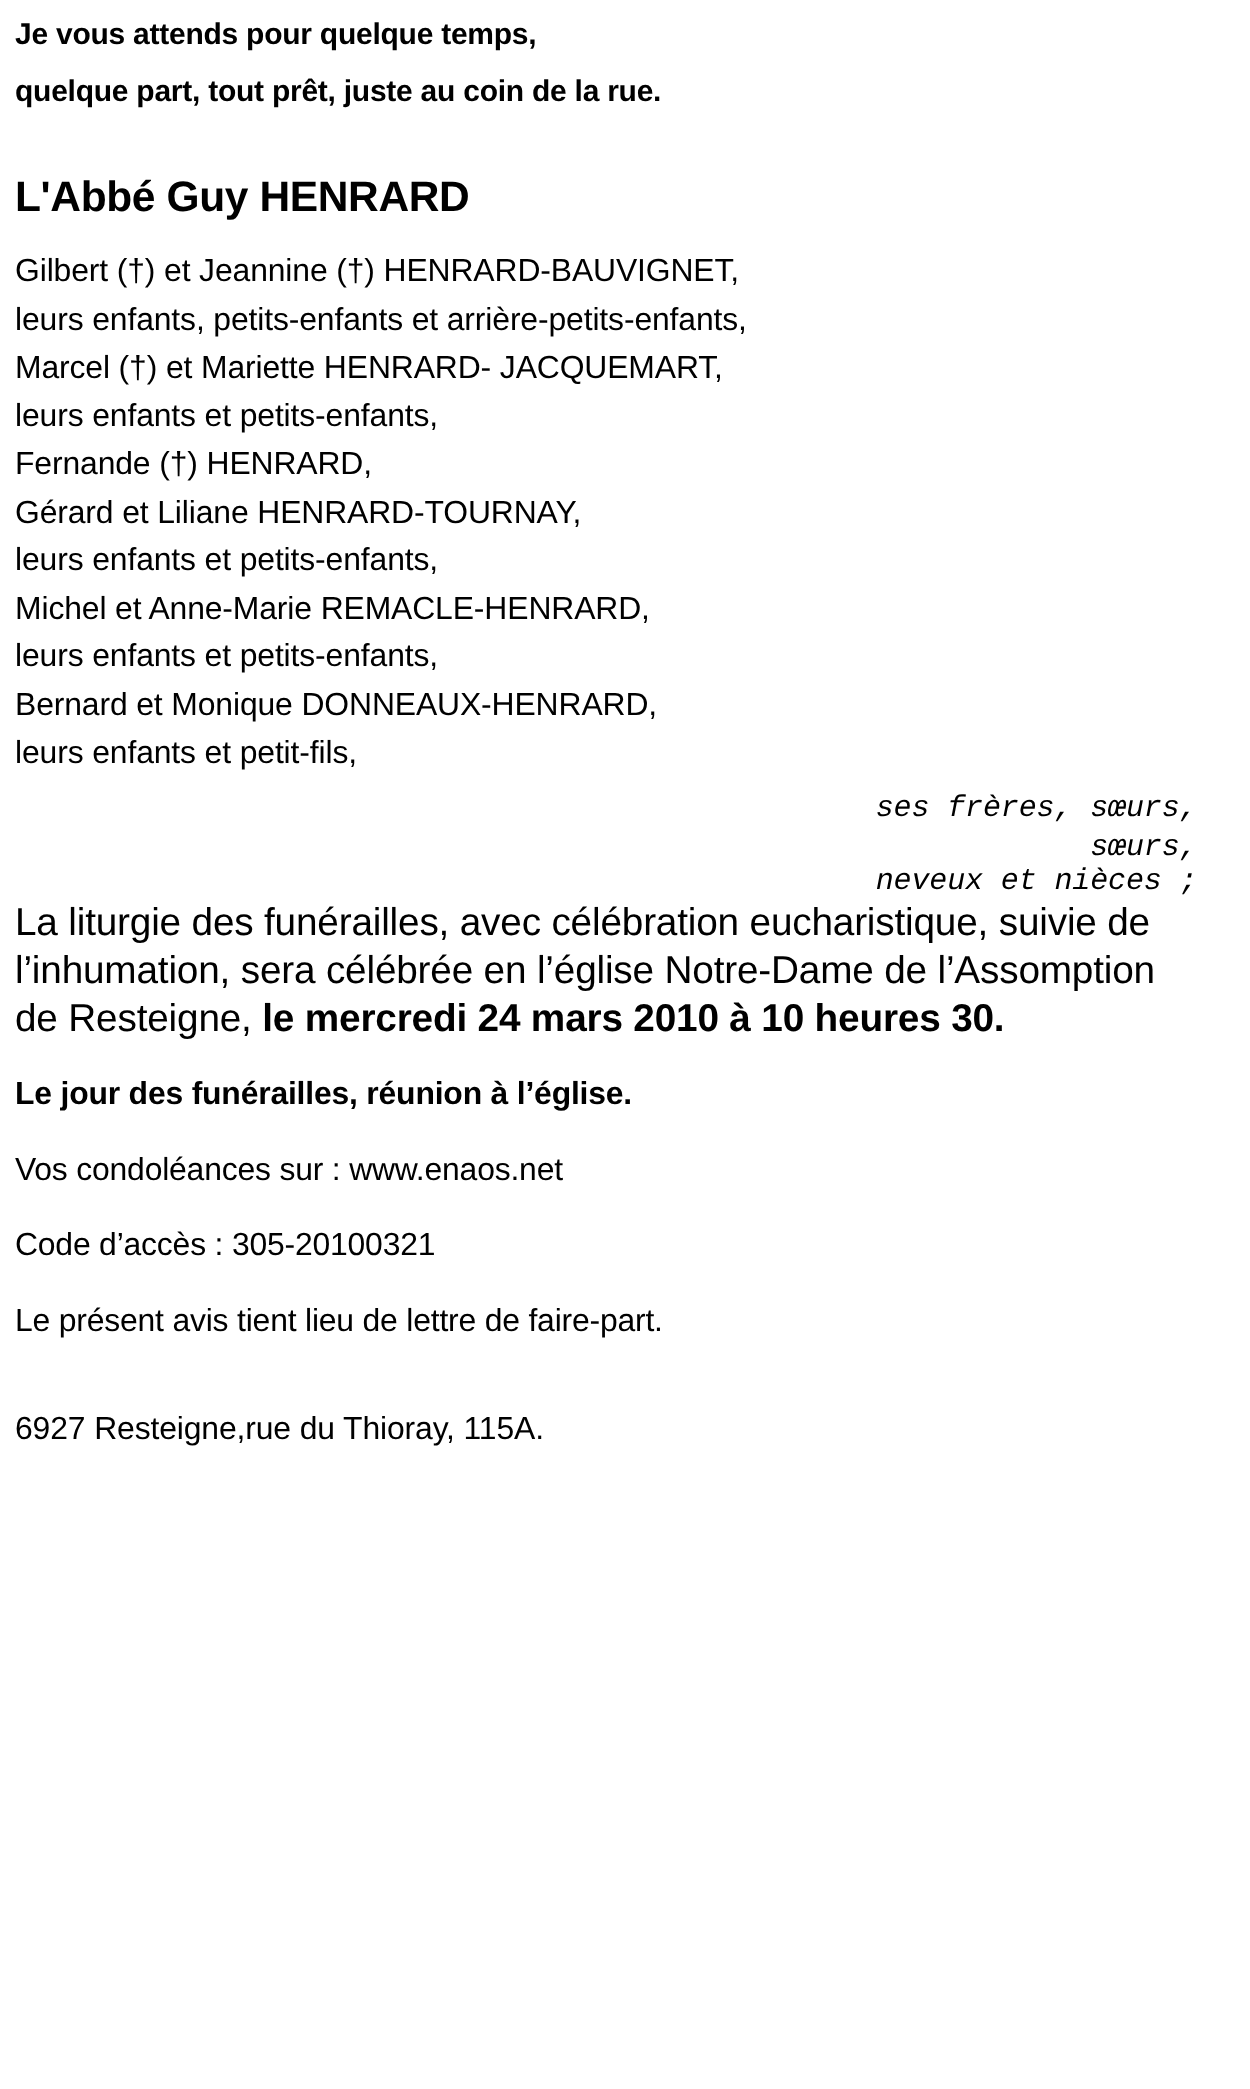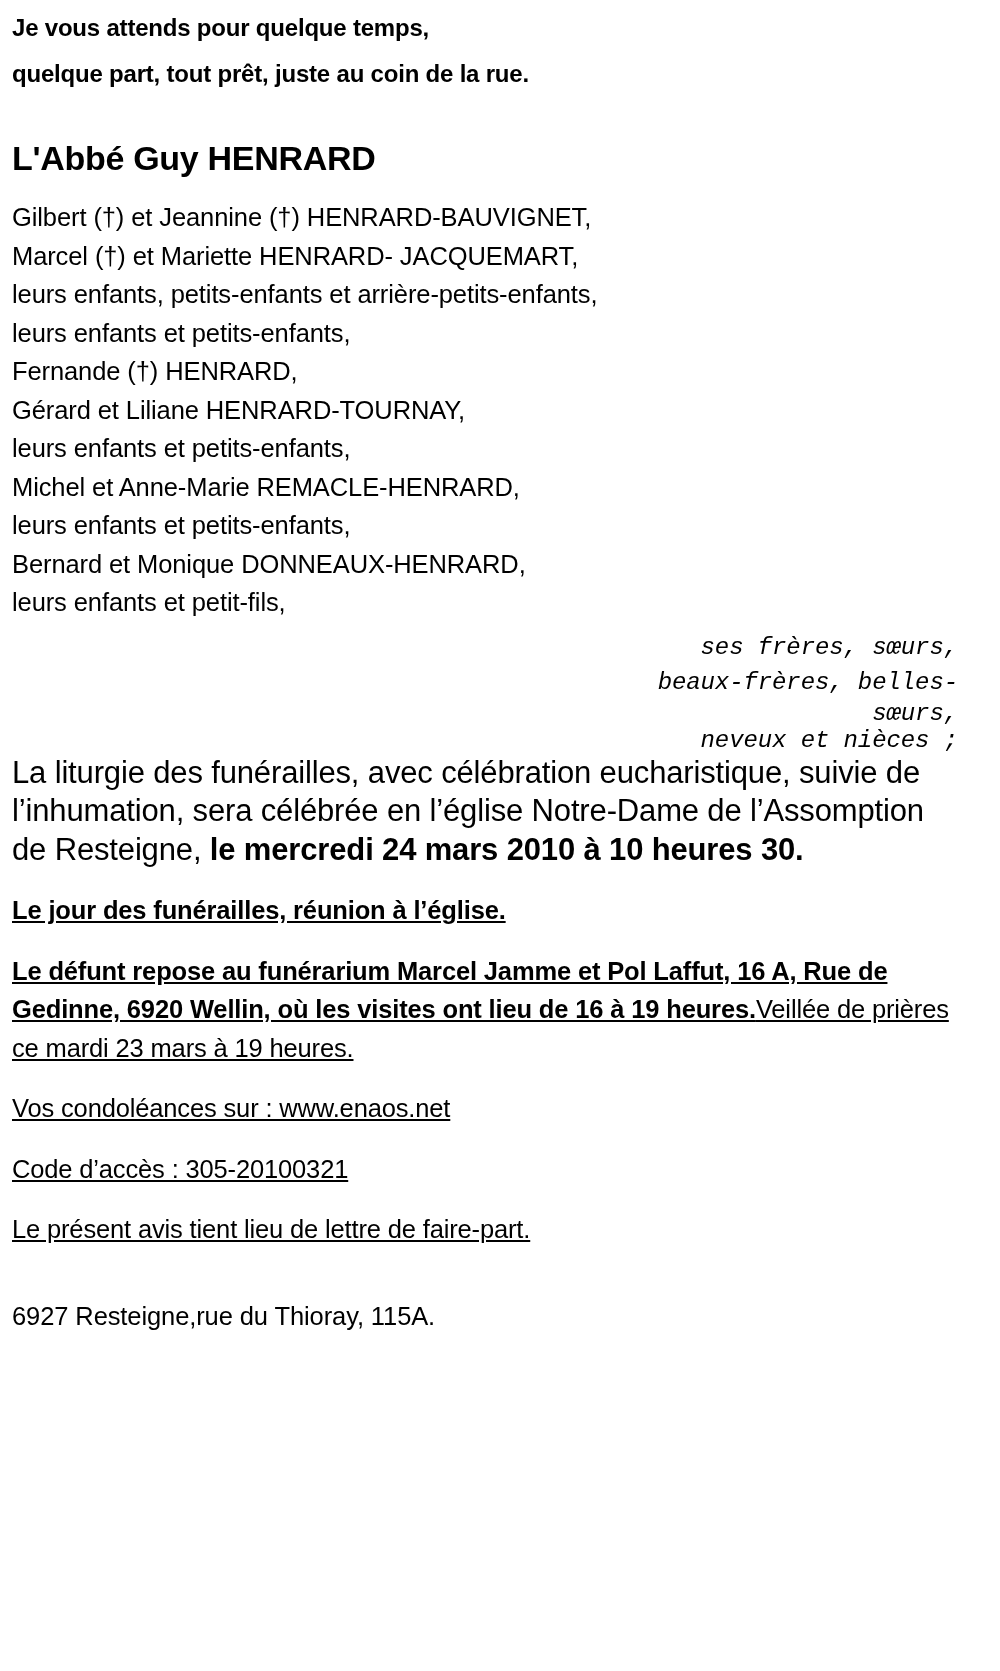--- a/index.html
+++ b/index.html
@@ -89,21 +89,20 @@
     line-height: 38.5px;
     letter-spacing: -0.15px;
   }
   b, strong { font-weight: bold; }
 
   .stmt {
     margin-top: 22px;
     font-size: 25.5px;
     line-height: 38.5px;
     letter-spacing: -0.15px;
-    text-decoration: underline;
   }
   .stmt.bold { font-weight: bold; }
 
   .footer-block {
     margin-top: 48px;
     font-size: 25.5px;
     line-height: 38.5px;
     letter-spacing: -0.15px;
   }
   .footer-block .line { line-height: 38.5px; }
@@ -117,45 +116,43 @@
     <span class="l1">Je vous attends pour quelque temps,</span>
     <span class="l2">quelque part, tout prêt, juste au coin de la rue.</span>
   </div>
 
   <div class="deceased-name">L'Abbé Guy HENRARD</div>
 
 
 
   <div class="names-block">
     <div class="line">Gilbert (†) et Jeannine (†) HENRARD-BAUVIGNET,</div>
+    <div class="line">leurs enfants, petits-enfants et arrière-petits-enfants,</div>
     <div class="line">Marcel (†) et Mariette HENRARD- JACQUEMART,</div>
-    <div class="line">leurs enfants, petits-enfants et arrière-petits-enfants,</div>
     <div class="line">leurs enfants et petits-enfants,</div>
     <div class="line">Fernande (†) HENRARD,</div>
     <div class="line">Gérard et Liliane HENRARD-TOURNAY,</div>
     <div class="line">leurs enfants et petits-enfants,</div>
     <div class="line">Michel et Anne-Marie REMACLE-HENRARD,</div>
     <div class="line">leurs enfants et petits-enfants,</div>
     <div class="line">Bernard et Monique DONNEAUX-HENRARD,</div>
     <div class="line">leurs enfants et petit-fils,</div>
   </div>
 
   <div class="attrib">
     <div>ses frères, sœurs,</div>
-    <div>beaux-frères, belles-</div>
     <div class="tight-pair">sœurs,</div>
     <div class="tight-pair">neveux et nièces ;</div>
   </div>
 
 
   <div class="liturgy"><span>La liturgie des funérailles, avec célébration eucharistique, suivie de l’inhumation, sera célébrée en l’église Notre-Dame de l’Assomption de Resteigne, </span><b>le mercredi 24 mars 2010 à 10 heures 30.</b></div>
 
   <div class="stmt bold">Le jour des funérailles, réunion à l’église.</div>
 
-  <div class="stmt"><b>Le défunt repose au funérarium Marcel Jamme et Pol Laffut, 16 A, Rue de Gedinne, 6920 Wellin, où les visites ont lieu de 16 à 19 heures.</b><span>Veillée de prières ce mardi 23 mars à 19 heures.</span></div>
 
   <div class="stmt">Vos condoléances sur : www.enaos.net</div>
 
   <div class="stmt">Code d’accès : 305-20100321</div>
 
   <div class="stmt">Le présent avis tient lieu de lettre de faire-part.</div>
 
   <div class="footer-block">
     <div class="line">6927 Resteigne,rue du Thioray, 115A.</div>
 

